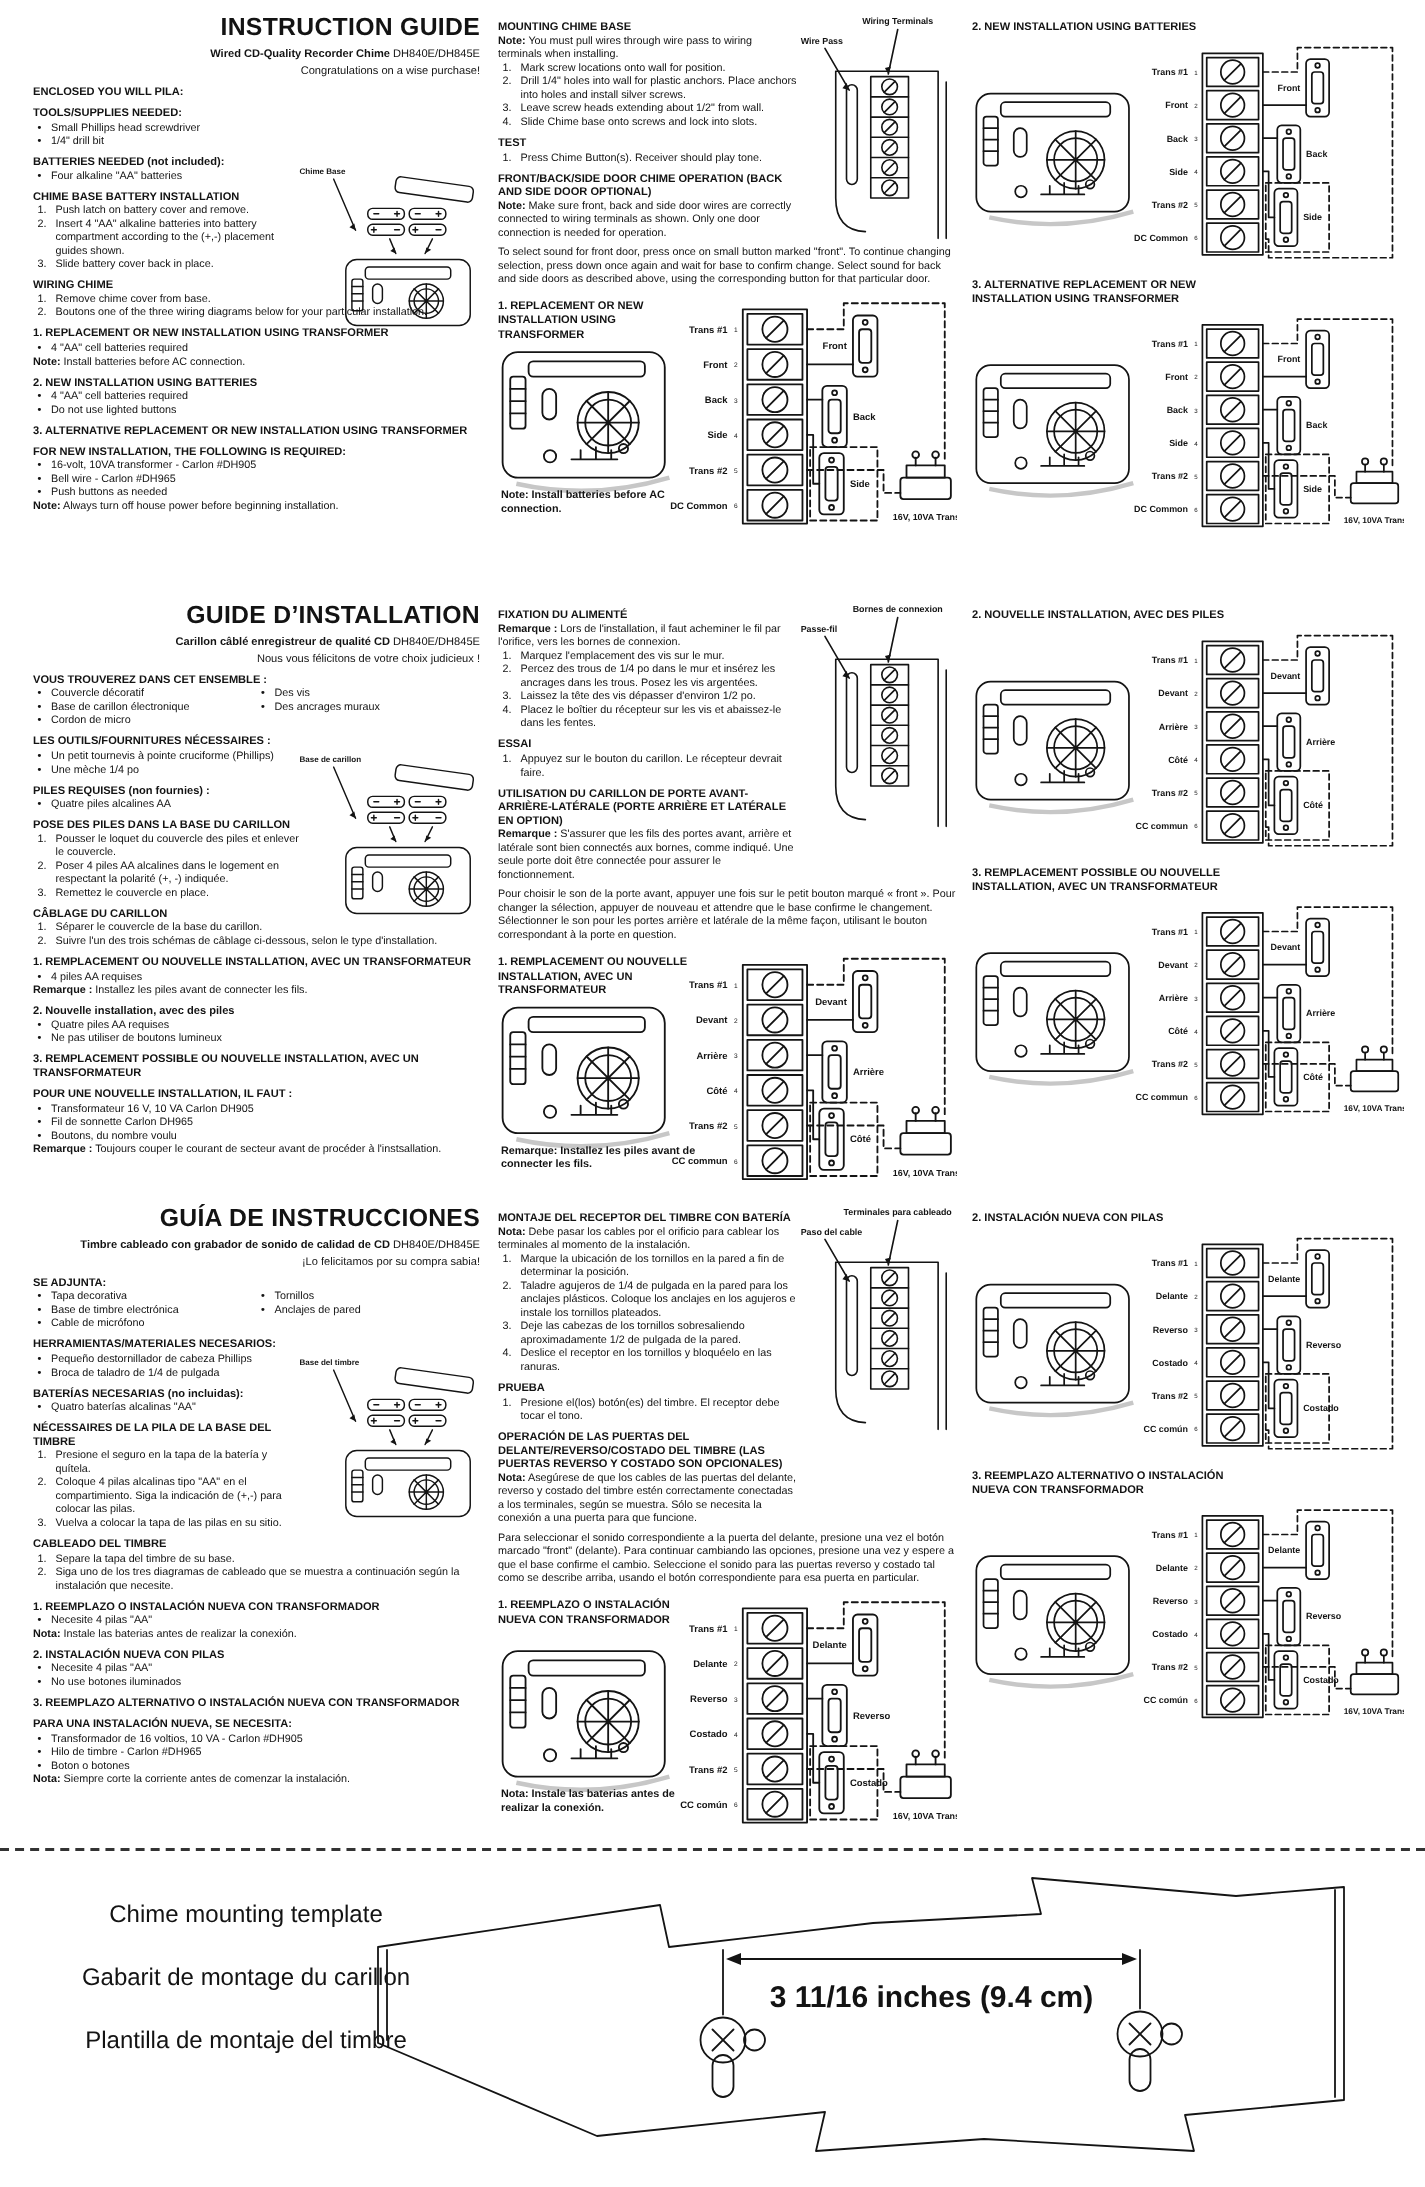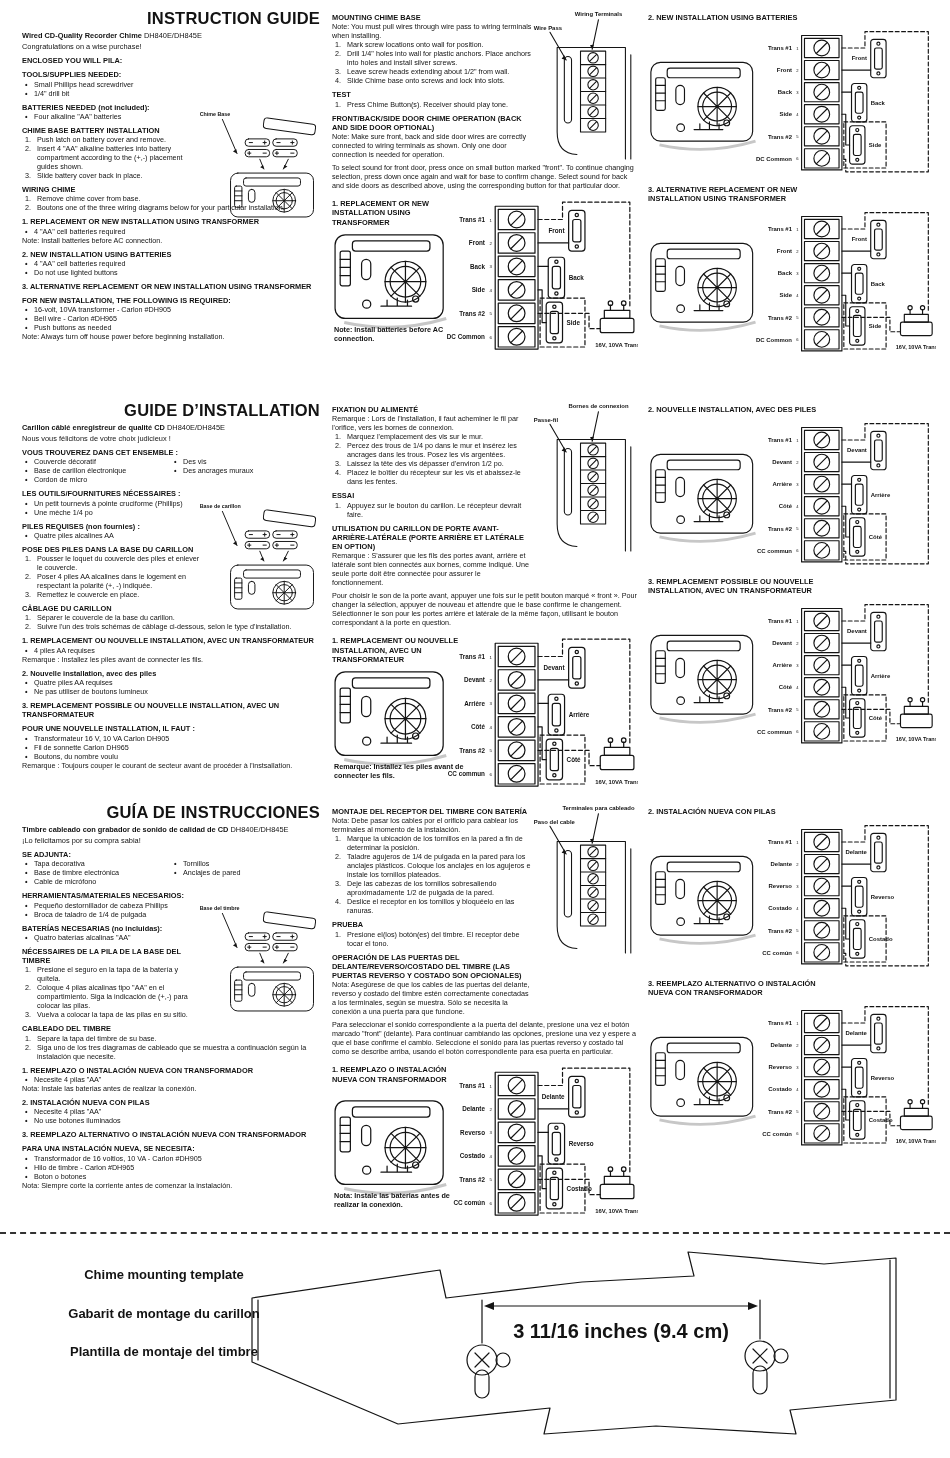--- a/index.html
+++ b/index.html
@@ -7,34 +7,34 @@
   body{width:950px;height:1458px;position:relative;color:#131313;
        font-family:"Liberation Sans",sans-serif;font-size:7.2px;line-height:1.25;overflow:hidden}
   .lang-sec{position:absolute;left:0;width:950px}
   #sec-en{top:8px;height:392px}
   #sec-fr{top:400px;height:402px}
   #sec-es{top:802px;height:428px}
   .c1{left:22px;width:298px;position:absolute}
   .c2{left:332px;width:306px;position:absolute}
   .c3{left:648px;width:288px;position:absolute}
   .title{font-size:16.5px;font-weight:bold;text-align:right;letter-spacing:.2px}
-  .sub{text-align:left;font-size:7.4px;margin-top:2px}
+  .sub{text-align:right;font-size:7.4px;margin-top:2px}
   .pb{font-weight:bold}
   .h{font-weight:bold;font-size:7.4px;margin-top:5px}
   ul.b{list-style:none;margin-left:3px}
   ul.b li{padding-left:9px;position:relative}
   ul.b li::before{content:"\2022";position:absolute;left:0;font-weight:bold}
   ol.n{list-style:none;margin-left:3px;counter-reset:s}
   ol.n li{counter-increment:s;padding-left:12px;position:relative}
   ol.n li::before{content:counter(s) ".";position:absolute;left:0}
   .cols{display:flex}
   .cols ul{width:50%}
   .nw{width:59%}
   .nw2{width:200px}
-  .note b{font-weight:normal}
+  .note b{font-weight:bold}
   .para{margin-top:4px}
   .basefig{position:absolute;right:0;top:100px;width:122px}
   .basefig svg{width:100%;display:block}
   .wpfig{position:absolute;right:0;top:0;width:106px}
   .wpfig svg{width:100%;display:block}
   .diag{position:relative;margin-top:4px}
   .dwrap svg{width:100%;display:block}
   .d1 .dh{position:absolute;left:0;top:0;width:134px}
   .d1 .dnote{position:absolute;left:2px;top:131px;width:130px;font-weight:bold}
   .dh3{width:180px;margin-bottom:2px}
@@ -48,21 +48,21 @@
   .tl{font-size:6.2px;font-weight:bold;text-anchor:end}
   .num{font-size:4.3px;text-anchor:middle}
   .bl{font-size:6.2px;font-weight:bold}
   .e{text-anchor:end}
   .trl{font-size:5.8px;font-weight:bold;text-anchor:middle}
   .figlbl{font-size:6.6px;font-weight:bold}
   .fm{text-anchor:middle}
   
   .tmpl-sec{position:absolute;top:1232px;left:0;width:950px;height:224px;border-top:2px dashed #333}
   .tmpl-labels{position:absolute;left:48px;top:34px;width:232px;text-align:center}
-  .tlabel{font-size:13px;font-weight:bold;line-height:1.12;margin-bottom:24px}
+  .tlabel{font-size:16px;font-weight:normal;line-height:1.12;margin-bottom:24px}
   .tmpl-svg{position:absolute;left:242px;top:6px;width:684px}
   .dimtxt{font-size:20px;font-weight:bold;text-anchor:middle}
 </style>
 </head>
 <body>
 
 <div class="lang-sec" id="sec-en">
   <div class="c1">
     <h1 class="title">INSTRUCTION GUIDE</h1>
     <p class="sub"><span class="pb">Wired CD-Quality Recorder Chime</span> <span>DH840E/DH845E</span></p>

